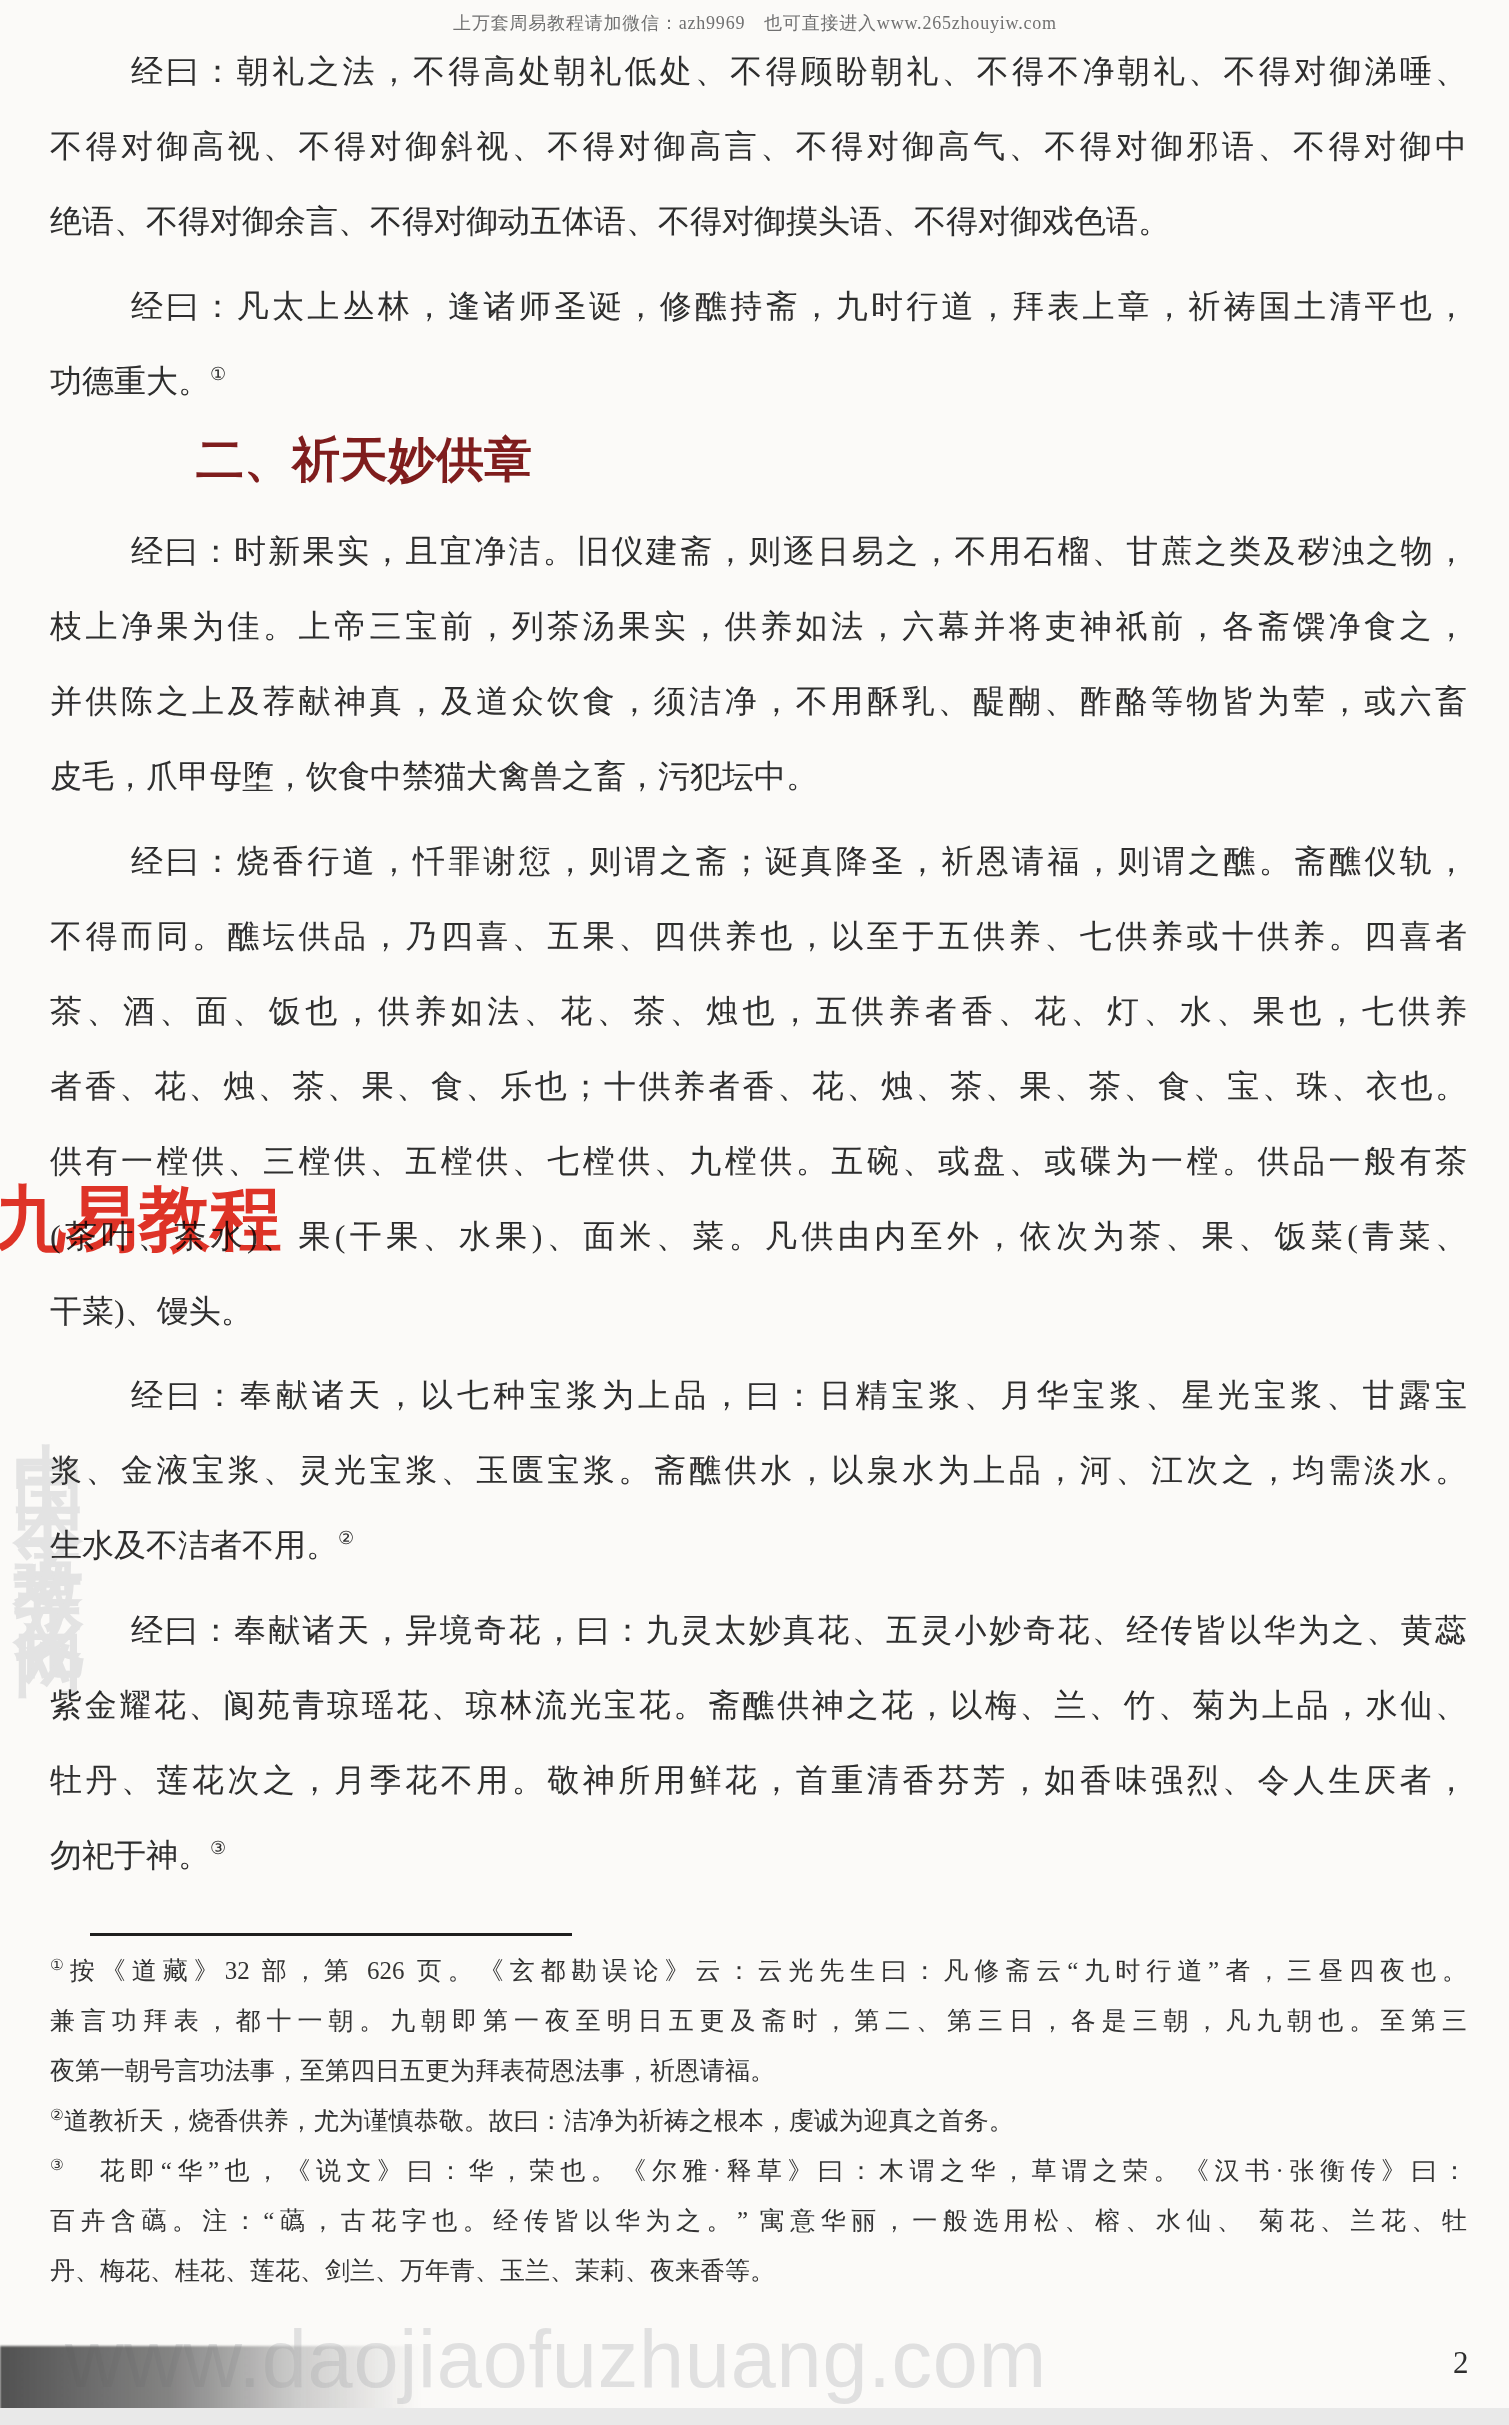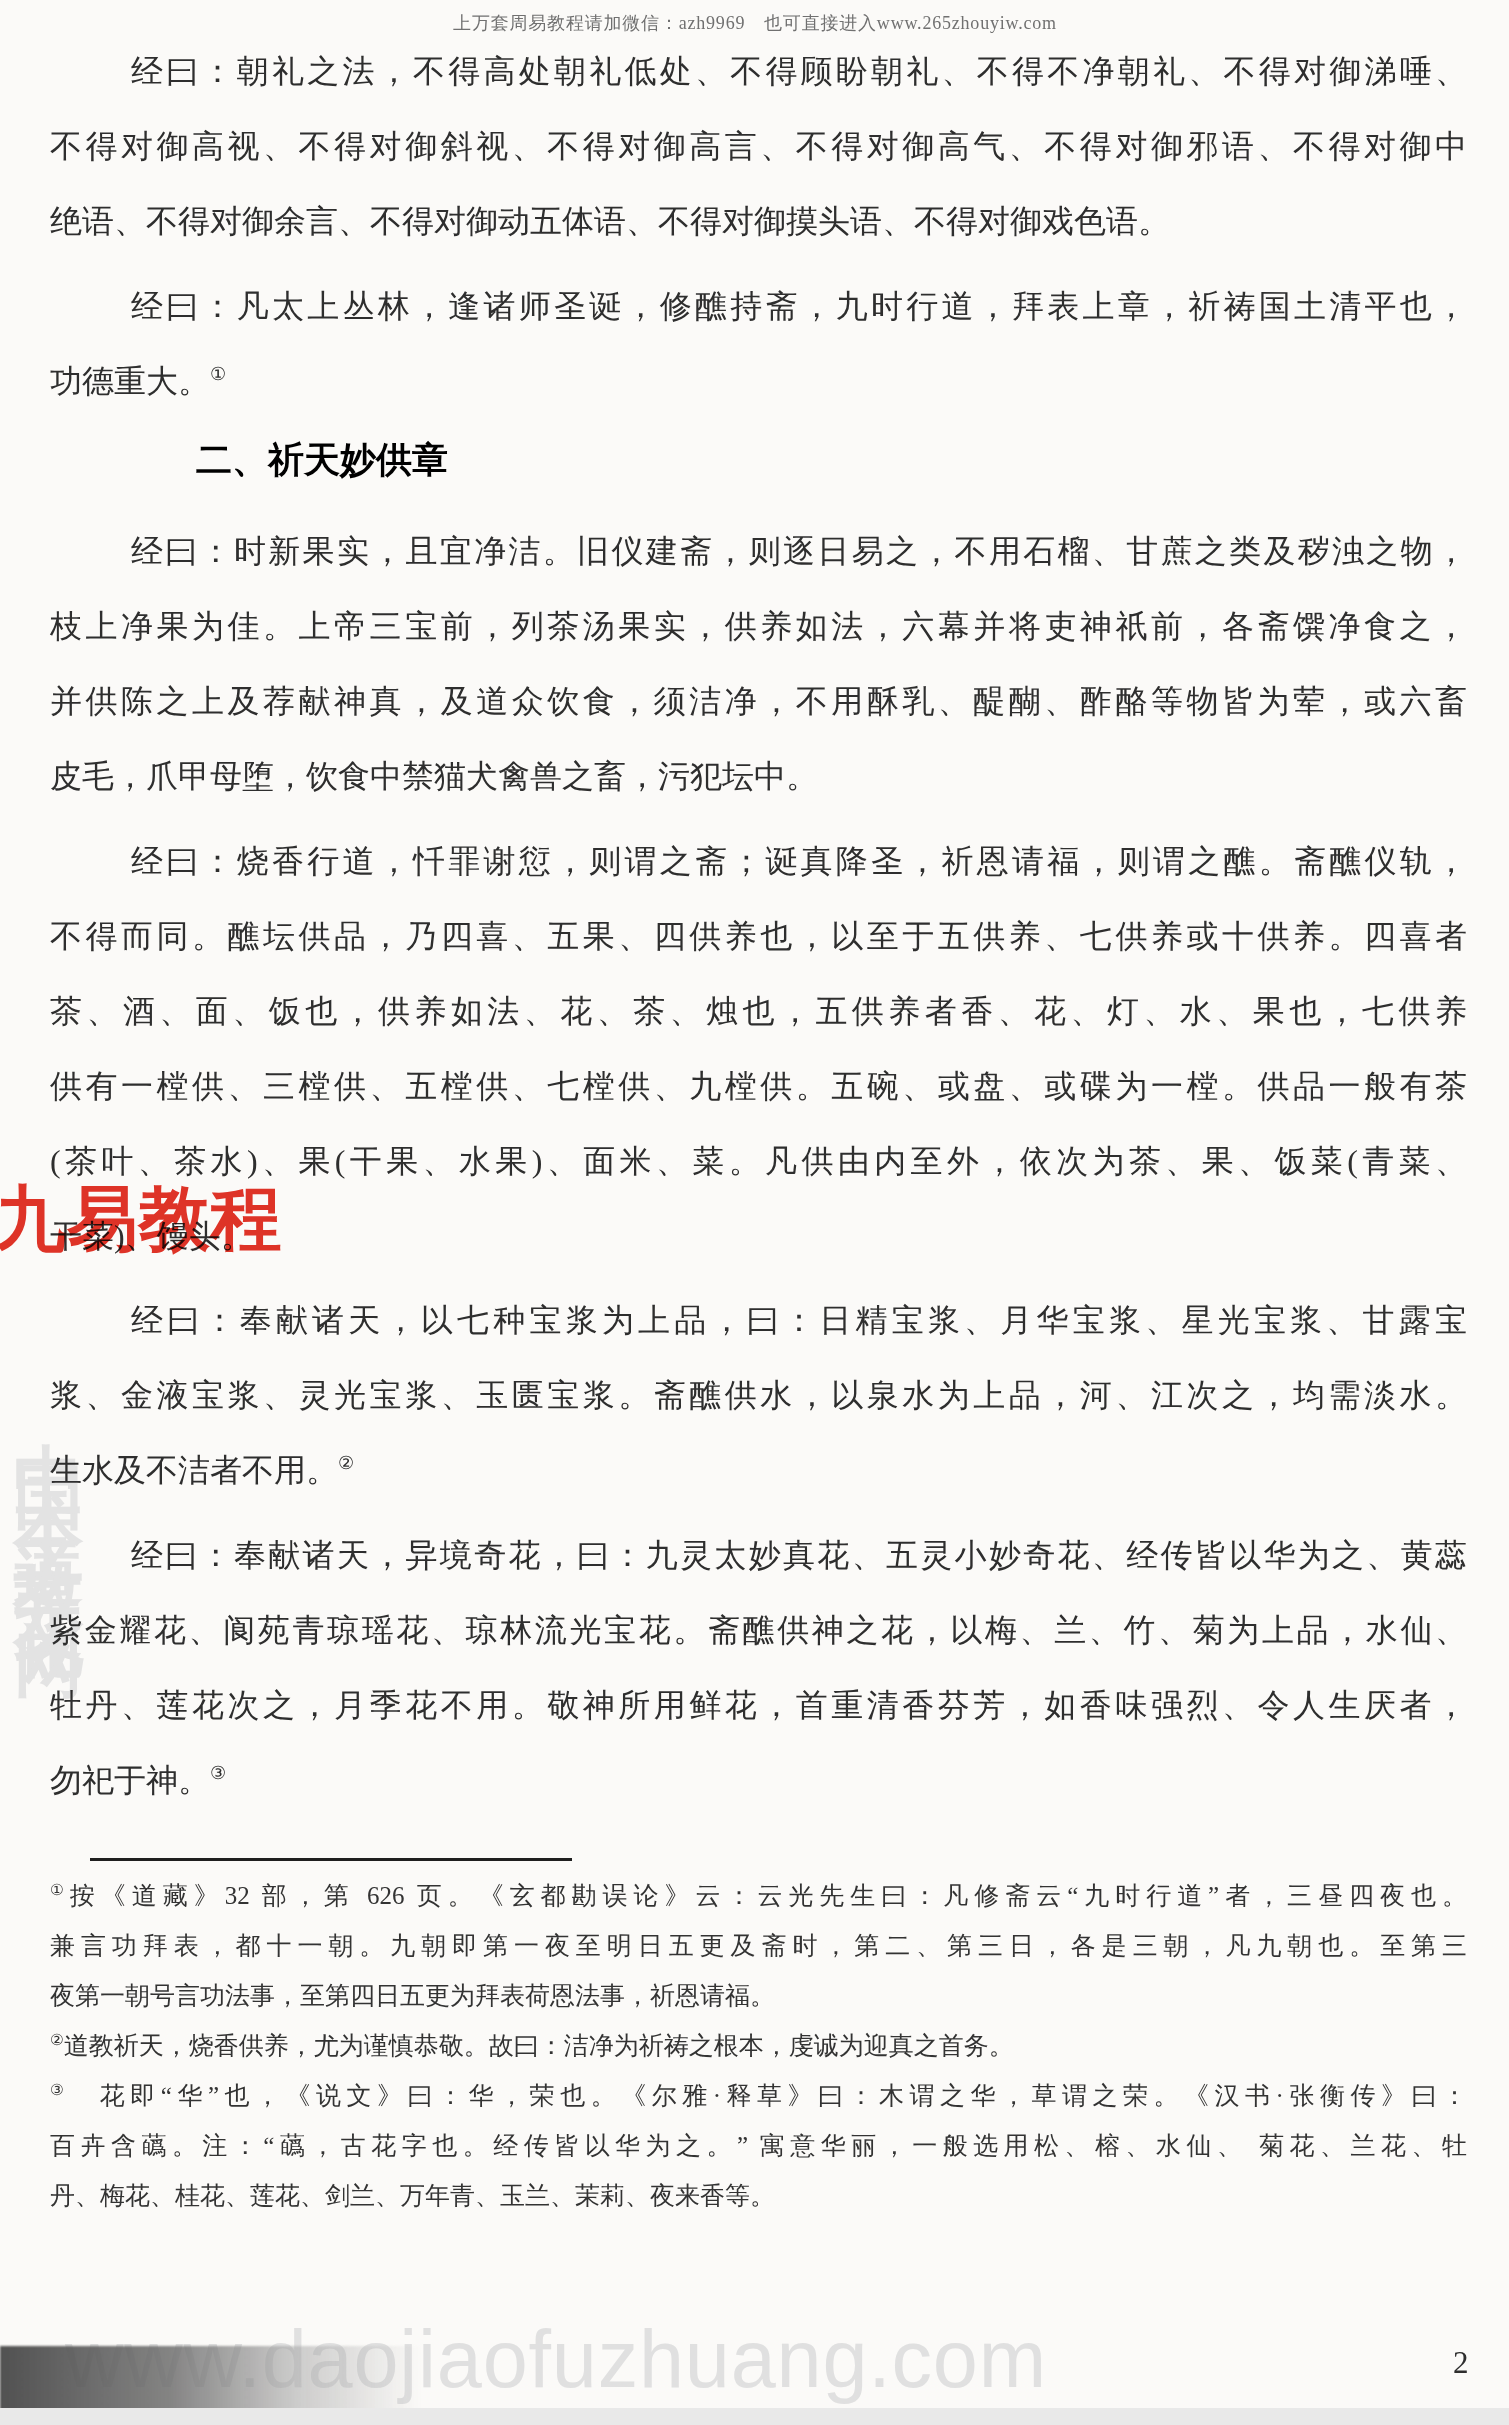--- a/index.html
+++ b/index.html
@@ -24,21 +24,21 @@
   .line{
     font-size:32px;line-height:75px;
     text-align:justify;text-align-last:justify;
     white-space:normal;
   }
   .line.last{text-align-last:left;}
   .line.first{text-indent:81px;}
   .line sup{font-size:18px;vertical-align:super;line-height:0;}
   .heading{
     font-family:"Liberation Sans","DejaVu Sans",sans-serif;
-    font-weight:700;font-size:36px;line-height:60px;color:#000000;
+    font-weight:700;font-size:48px;line-height:60px;color:#7f1d1d;
     margin:11.3px 0 24px 146px;
   }
   .fn-separator{
     height:3.2px;width:482px;background:#1f1f1f;
     margin:40px 0 9.7px 40px;
   }
   .fnote{margin:0;}
   .fnote .line{
     font-size:25px;line-height:50px;color:#333;
   }
@@ -99,20 +99,21 @@
         <div class="para">
           <div class="line first">经曰：时新果实，且宜净洁。旧仪建斋，则逐日易之，不用石榴、甘蔗之类及秽浊之物，</div>
           <div class="line">枝上净果为佳。上帝三宝前，列茶汤果实，供养如法，六幕并将吏神祇前，各斋馔净食之，</div>
           <div class="line">并供陈之上及荐献神真，及道众饮食，须洁净，不用酥乳、醍醐、酢酪等物皆为荤，或六畜</div>
           <div class="line last">皮毛，爪甲母堕，饮食中禁猫犬禽兽之畜，污犯坛中。</div>
         </div>
         <div class="para">
           <div class="line first">经曰：烧香行道，忏罪谢愆，则谓之斋；诞真降圣，祈恩请福，则谓之醮。斋醮仪轨，</div>
           <div class="line">不得而同。醮坛供品，乃四喜、五果、四供养也，以至于五供养、七供养或十供养。四喜者</div>
           <div class="line">茶、酒、面、饭也，供养如法、花、茶、烛也，五供养者香、花、灯、水、果也，七供养</div>
+          <div class="line">者香、花、烛、茶、果、食、乐也；十供养者香、花、烛、茶、果、茶、食、宝、珠、衣也。</div>
           <div class="line">供有一樘供、三樘供、五樘供、七樘供、九樘供。五碗、或盘、或碟为一樘。供品一般有茶</div>
           <div class="line">(茶叶、茶水)、果(干果、水果)、面米、菜。凡供由内至外，依次为茶、果、饭菜(青菜、</div>
           <div class="line last">干菜)、馒头。</div>
         </div>
         <div class="para">
           <div class="line first">经曰：奉献诸天，以七种宝浆为上品，曰：日精宝浆、月华宝浆、星光宝浆、甘露宝</div>
           <div class="line">浆、金液宝浆、灵光宝浆、玉匮宝浆。斋醮供水，以泉水为上品，河、江次之，均需淡水。</div>
           <div class="line last">生水及不洁者不用。<sup>②</sup></div>
         </div>
         <div class="para">

